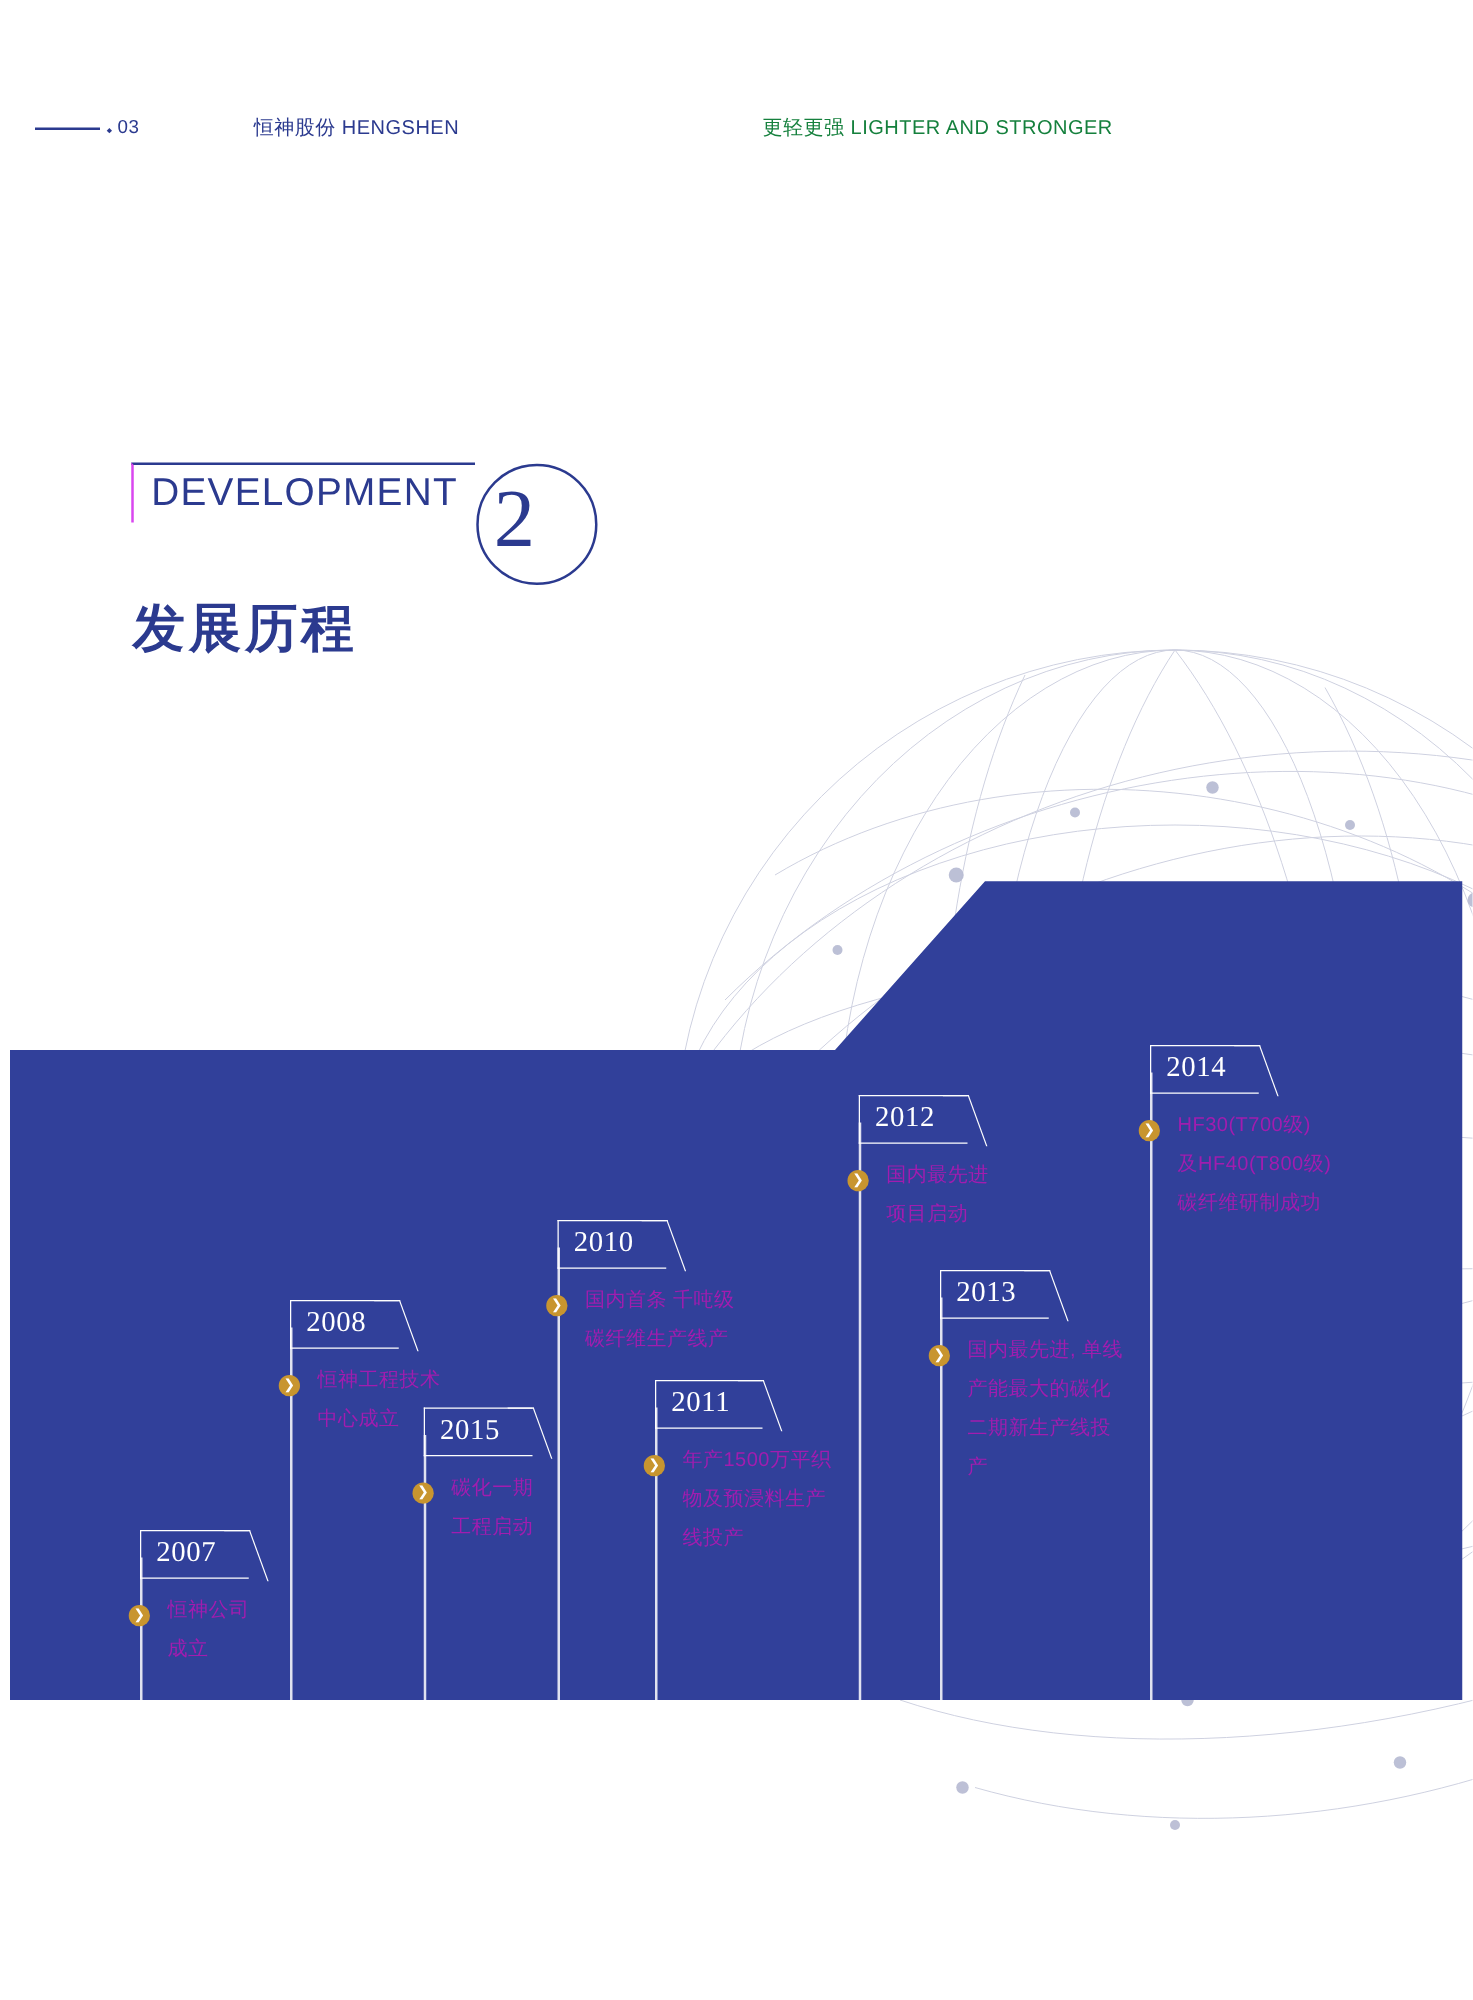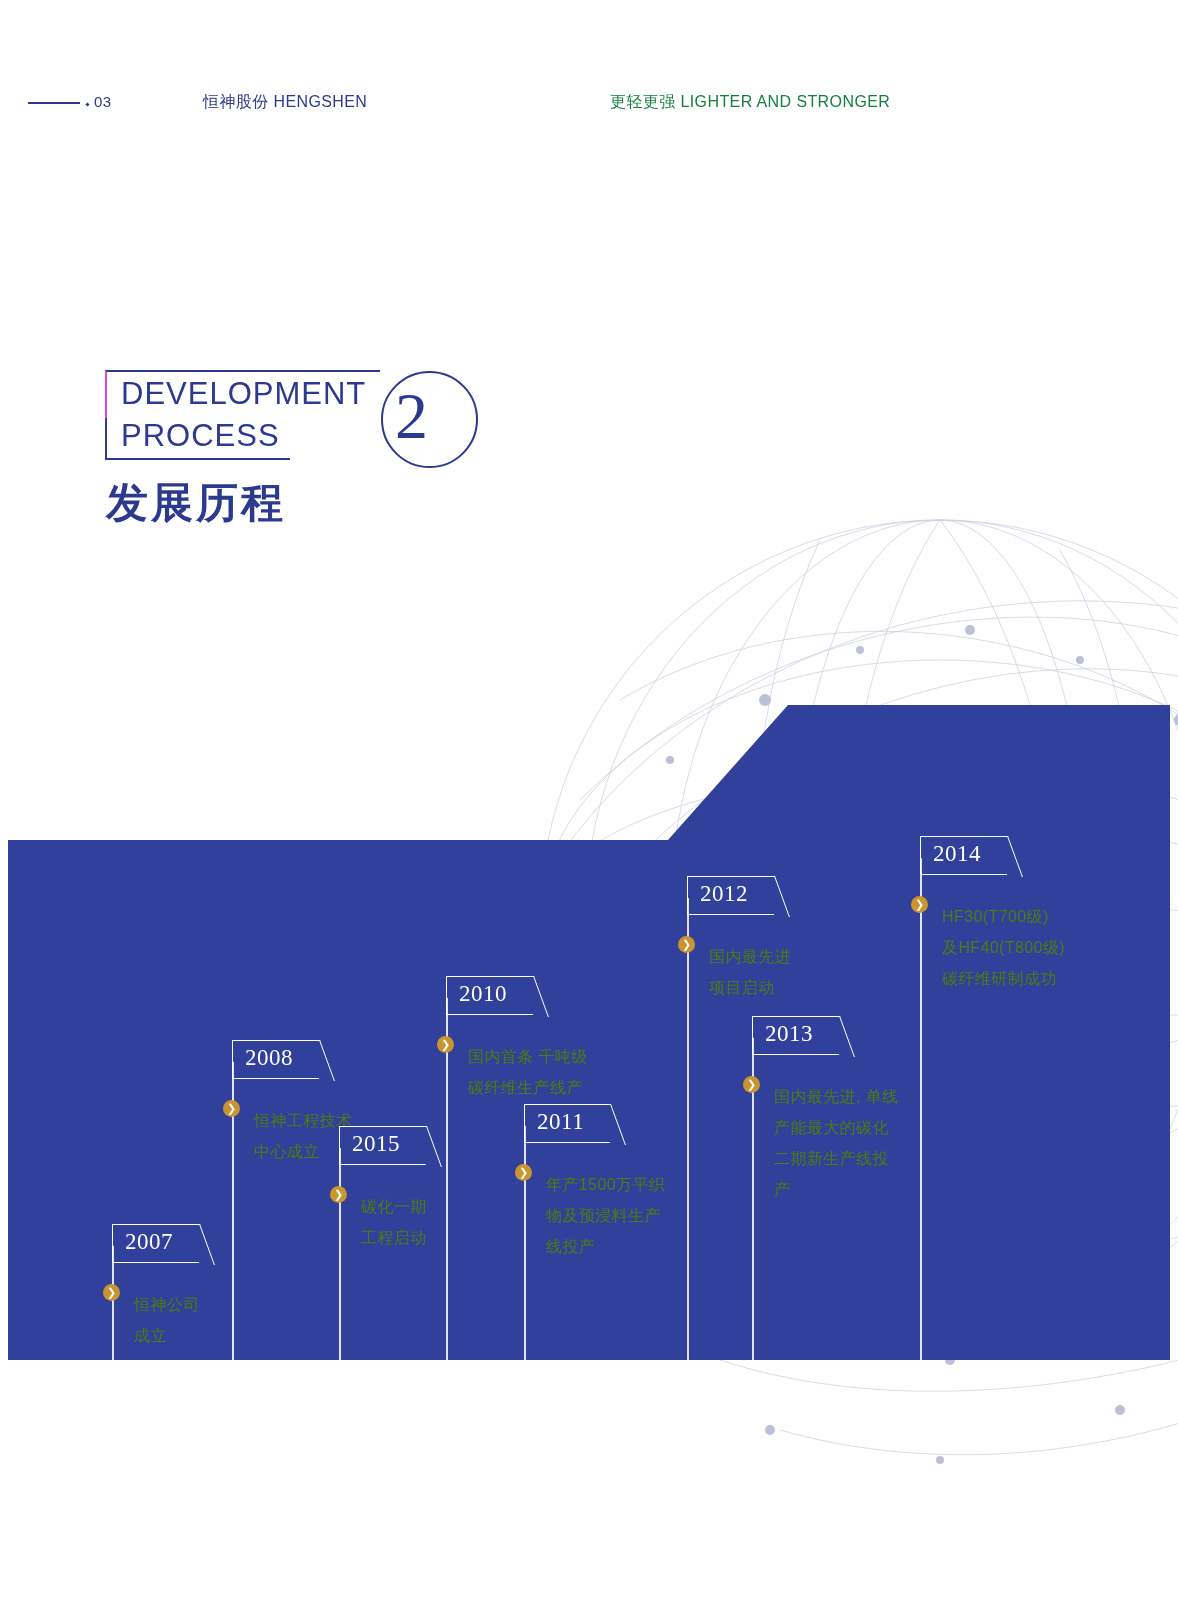--- a/index.html
+++ b/index.html
@@ -169,22 +169,22 @@
     top: -1.5px;
     width: 20px;
     height: calc(100% + 3px);
     border-top: 1.5px solid #ffffff;
     background: transparent;
     transform: skewX(20deg);
     transform-origin: top left;
     border-right: 1.5px solid #ffffff;
   }
   .tl-body {
-    margin-top: 26px;
-    color: #4d7c0f;
+    margin-top: 10px;
+    color: #a21caf;
     font-size: 16px;
     line-height: 1.95;
     letter-spacing: 0.4px;
     white-space: pre-line;
     padding-left: 22px;
   }
   .tl-bullet {
     position: absolute;
     width: 17px;
     height: 17px;
@@ -265,21 +265,20 @@
       <circle cx="250" cy="1030" r="5"></circle>
         <circle cx="420" cy="1060" r="4"></circle>
       <circle cx="600" cy="1010" r="5"></circle>
     </g>
   </svg>
 </div>
 
 <div class="title-block">
   <div class="title-en">
     <div class="line1">DEVELOPMENT</div>
-    <div class="line2">PROCESS</div>
   </div>
   <div class="title-circle"></div>
   <div class="title-num">2</div>
   <div class="title-cn">发展历程</div>
 </div>
 
 <div class="panel">
   <svg width="1162" height="660" viewBox="0 0 1162 660">
     <path d="M0 140 L660 140 L780 5 L1162 5 L1162 660 L0 660 Z" fill="#31409a"></path>
   </svg>

